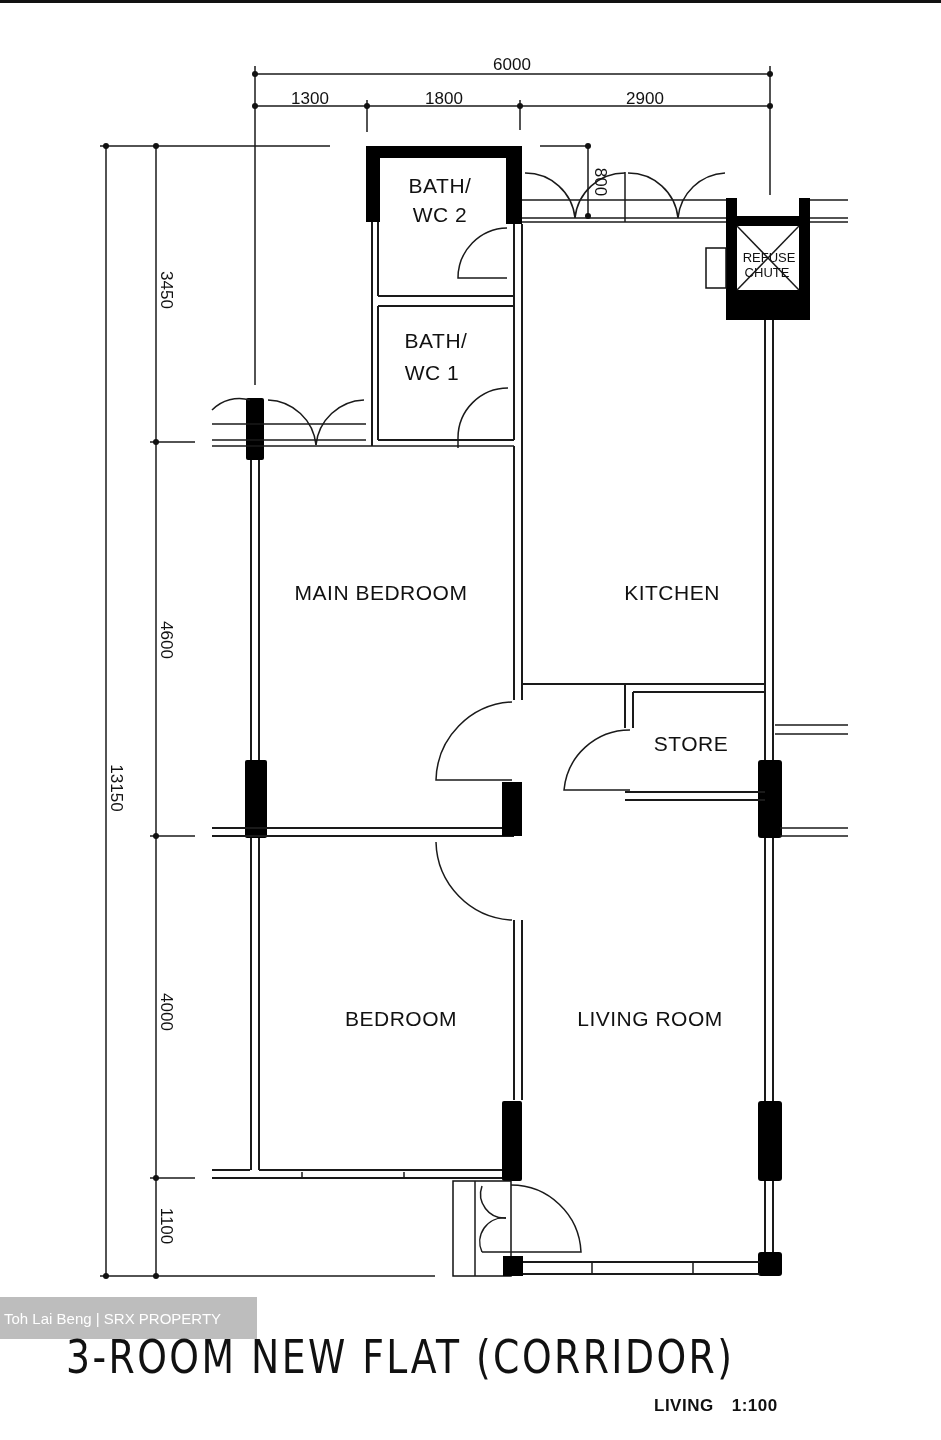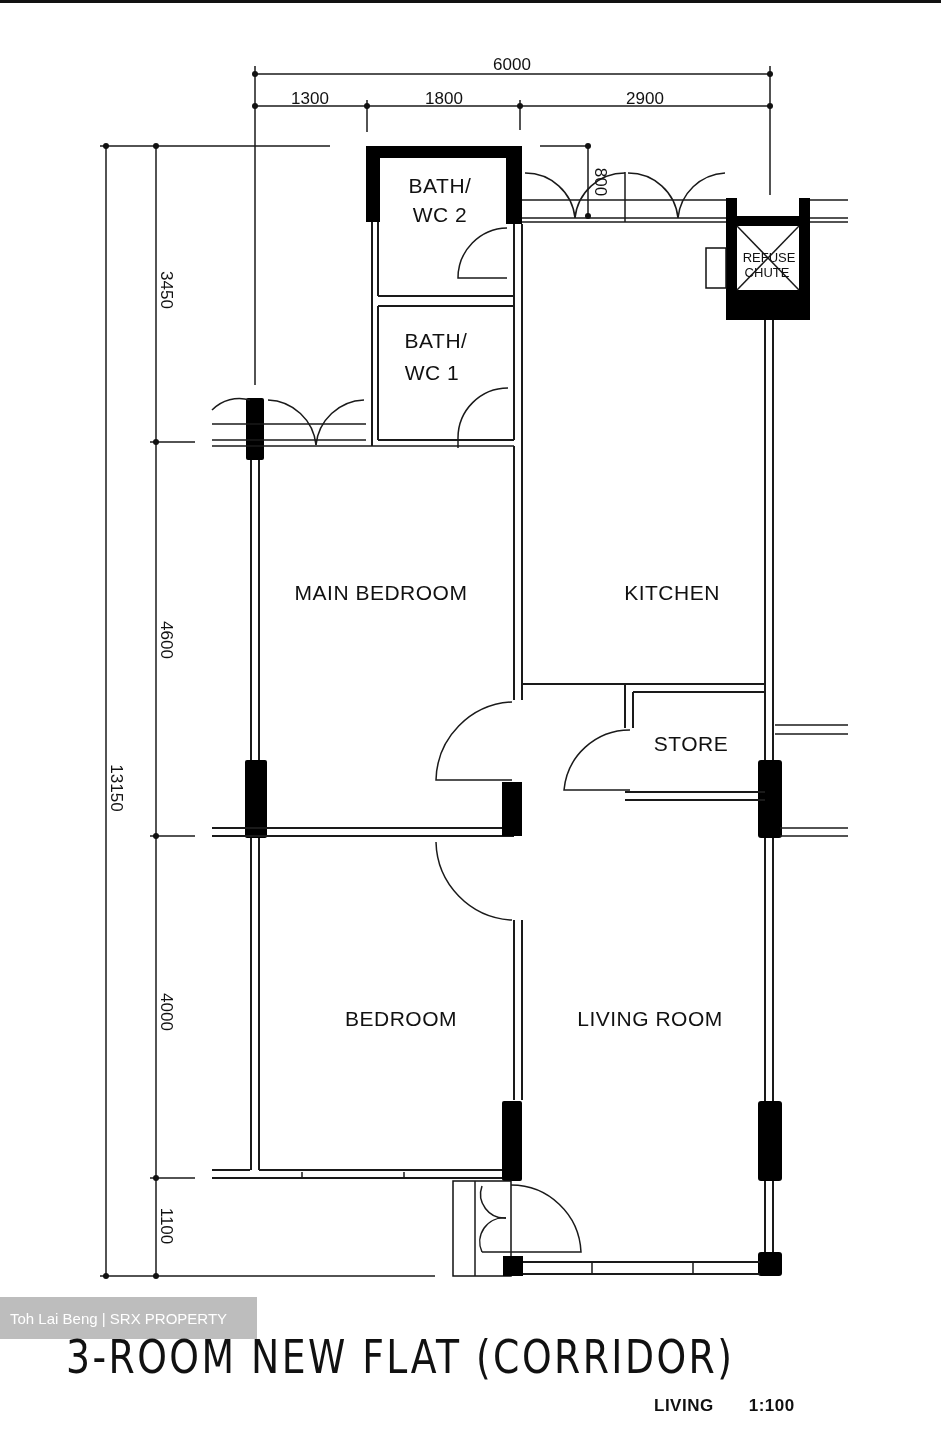--- a/index.html
+++ b/index.html
@@ -9,32 +9,32 @@
     .lbl { font-family: "Liberation Sans", sans-serif; fill: #111; }
     .dim { font-size: 17px; }
     .room { font-size: 21px; letter-spacing: 0.5px; }
     .small { font-size: 13px; }
     .wall { stroke: #1a1a1a; stroke-width: 2; fill: none; }
     .thin { stroke: #1a1a1a; stroke-width: 1.5; fill: none; }
     .col { fill: #000; }
     .watermark {
       position: absolute; left: 0; top: 1297px; width: 257px; height: 42px;
       background: #bdbdbd; color: #ffffff; font-size: 15px;
-      display: flex; align-items: center; padding-left: 10px; box-sizing: border-box;
+      display: flex; align-items: center; padding-left: 4px; box-sizing: border-box;
       font-family: "Liberation Sans", sans-serif;
     }
     .title {
       position: absolute; left: 66px; top: 1330px; font-size: 46px; letter-spacing: 3px;
       color: #111; font-family: "DejaVu Sans", sans-serif; font-weight: normal; transform: scaleX(0.82); transform-origin: left top;
     }
     .scale {
       position: absolute; left: 654px; top: 1396px; font-size: 17px; color: #111; font-weight: bold;
       font-family: "Liberation Sans", sans-serif; letter-spacing: 0.5px;
     }
-    .scale span + span { margin-left: 35px; }
+    .scale span + span { margin-left: 18px; }
   </style>
 </head>
 <body>
 
 <div class="top-rule"></div>
 
 <svg class="plan" width="941" height="1440" viewBox="0 0 941 1440">
 
   <g>
     <line class="thin" x1="255" y1="74" x2="770" y2="74"></line>

